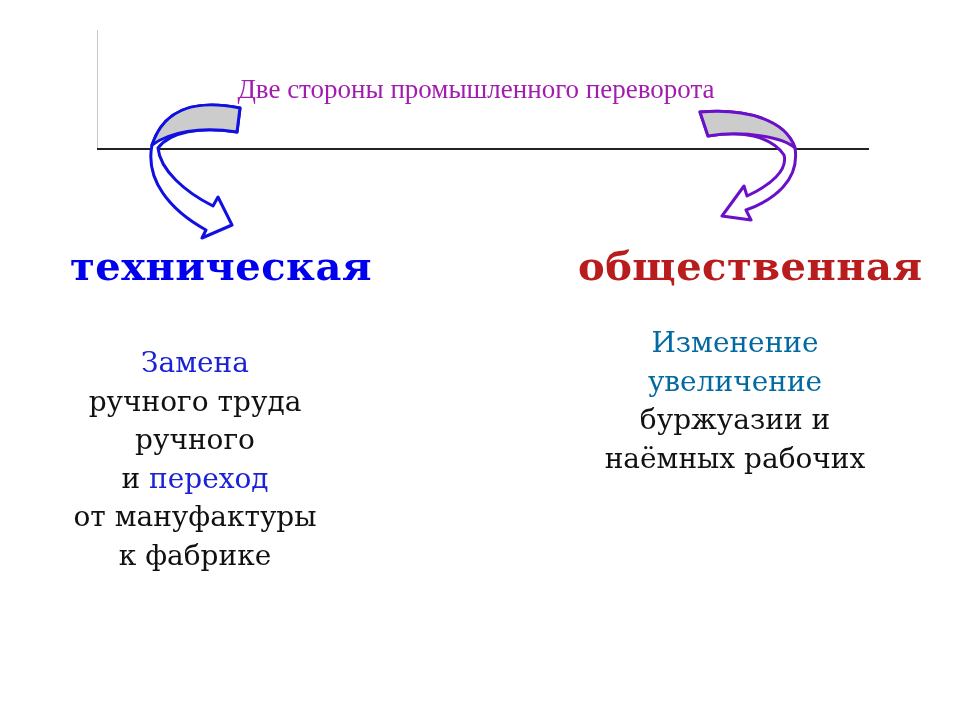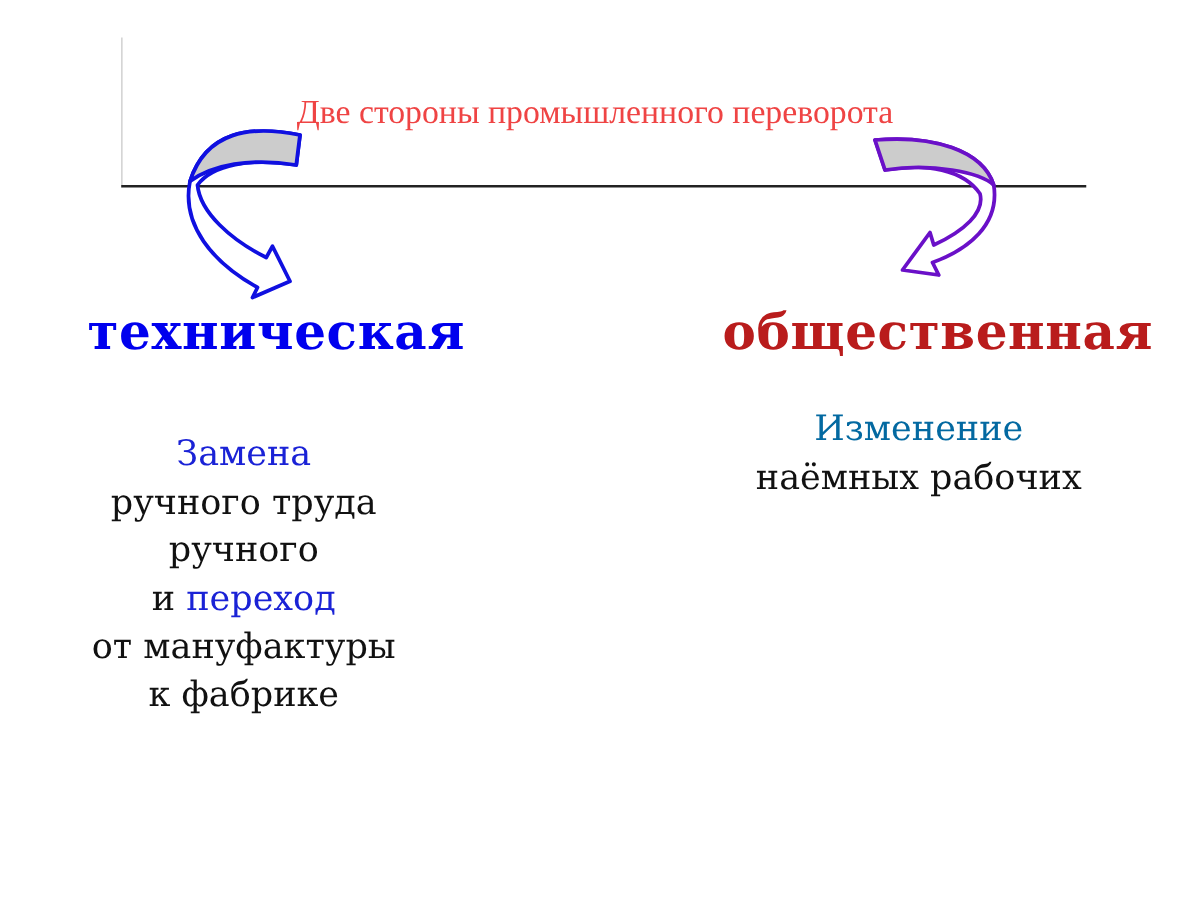--- a/index.html
+++ b/index.html
@@ -1,21 +1,21 @@
 <!DOCTYPE html>
 <html><head>
   <meta charset="utf-8">
   <style>
     html, body { margin: 0; padding: 0; background: #ffffff; }
     body { width: 960px; height: 720px; position: relative; overflow: hidden;
            font-family: "DejaVu Serif", "Liberation Serif", serif; }
     .vline { position: absolute; left: 97px; top: 30px; width: 1px; height: 120px; background: #c8c8c8; }
     .hline { position: absolute; left: 97px; top: 148px; width: 772px; height: 2px; background: #222; }
     .title { position: absolute; left: 0; width: 956px; top: 74px; text-align: center;
-             font-family: "Liberation Serif", serif; font-size: 27px; color: #ef4444; }
+             font-family: "Liberation Serif", serif; font-size: 27px; color: #a21caf; }
     .title span { position: relative; left: -2px; }
     .arrow { position: absolute; }
     .heading { position: absolute; top: 242px; font-family: "DejaVu Serif", serif; font-weight: bold; font-size: 40px; letter-spacing: 0.5px; }
     .heading.left { left: 70px; color: #0000ee; text-align: right; }
     .heading.right { left: 578px; color: #b91c1c; }
     .body-col { position: absolute; text-align: center; font-family: "DejaVu Serif", serif; font-size: 28px; line-height: 38.5px; color: #111; }
     .body-col.left { left: 40px; width: 310px; top: 324px; margin-top: 20px; }
     .body-col.right { left: 545px; width: 380px; top: 324px; }
     .blue { color: #1a22d6; }
     .purple { color: #0369a1; text-align: center; }
@@ -46,15 +46,17 @@
     <div><span class="blue">Замена</span></div>
     <div><span>ручного труда</span></div>
     <div><span>ручного</span></div>
     <div><span style="white-space:pre">и </span><span class="blue">переход</span></div>
     <div><span>от мануфактуры</span></div>
     <div><span>к фабрике</span></div>
   </div>
 
   <div class="body-col right">
     <div><span class="purple">Изменение</span></div>
+    <div><span class="purple">увеличение</span></div>
+    <div><span>буржуазии и</span></div>
     <div><span>наёмных рабочих</span></div>
   </div>
 </div>
 
 </body></html>

